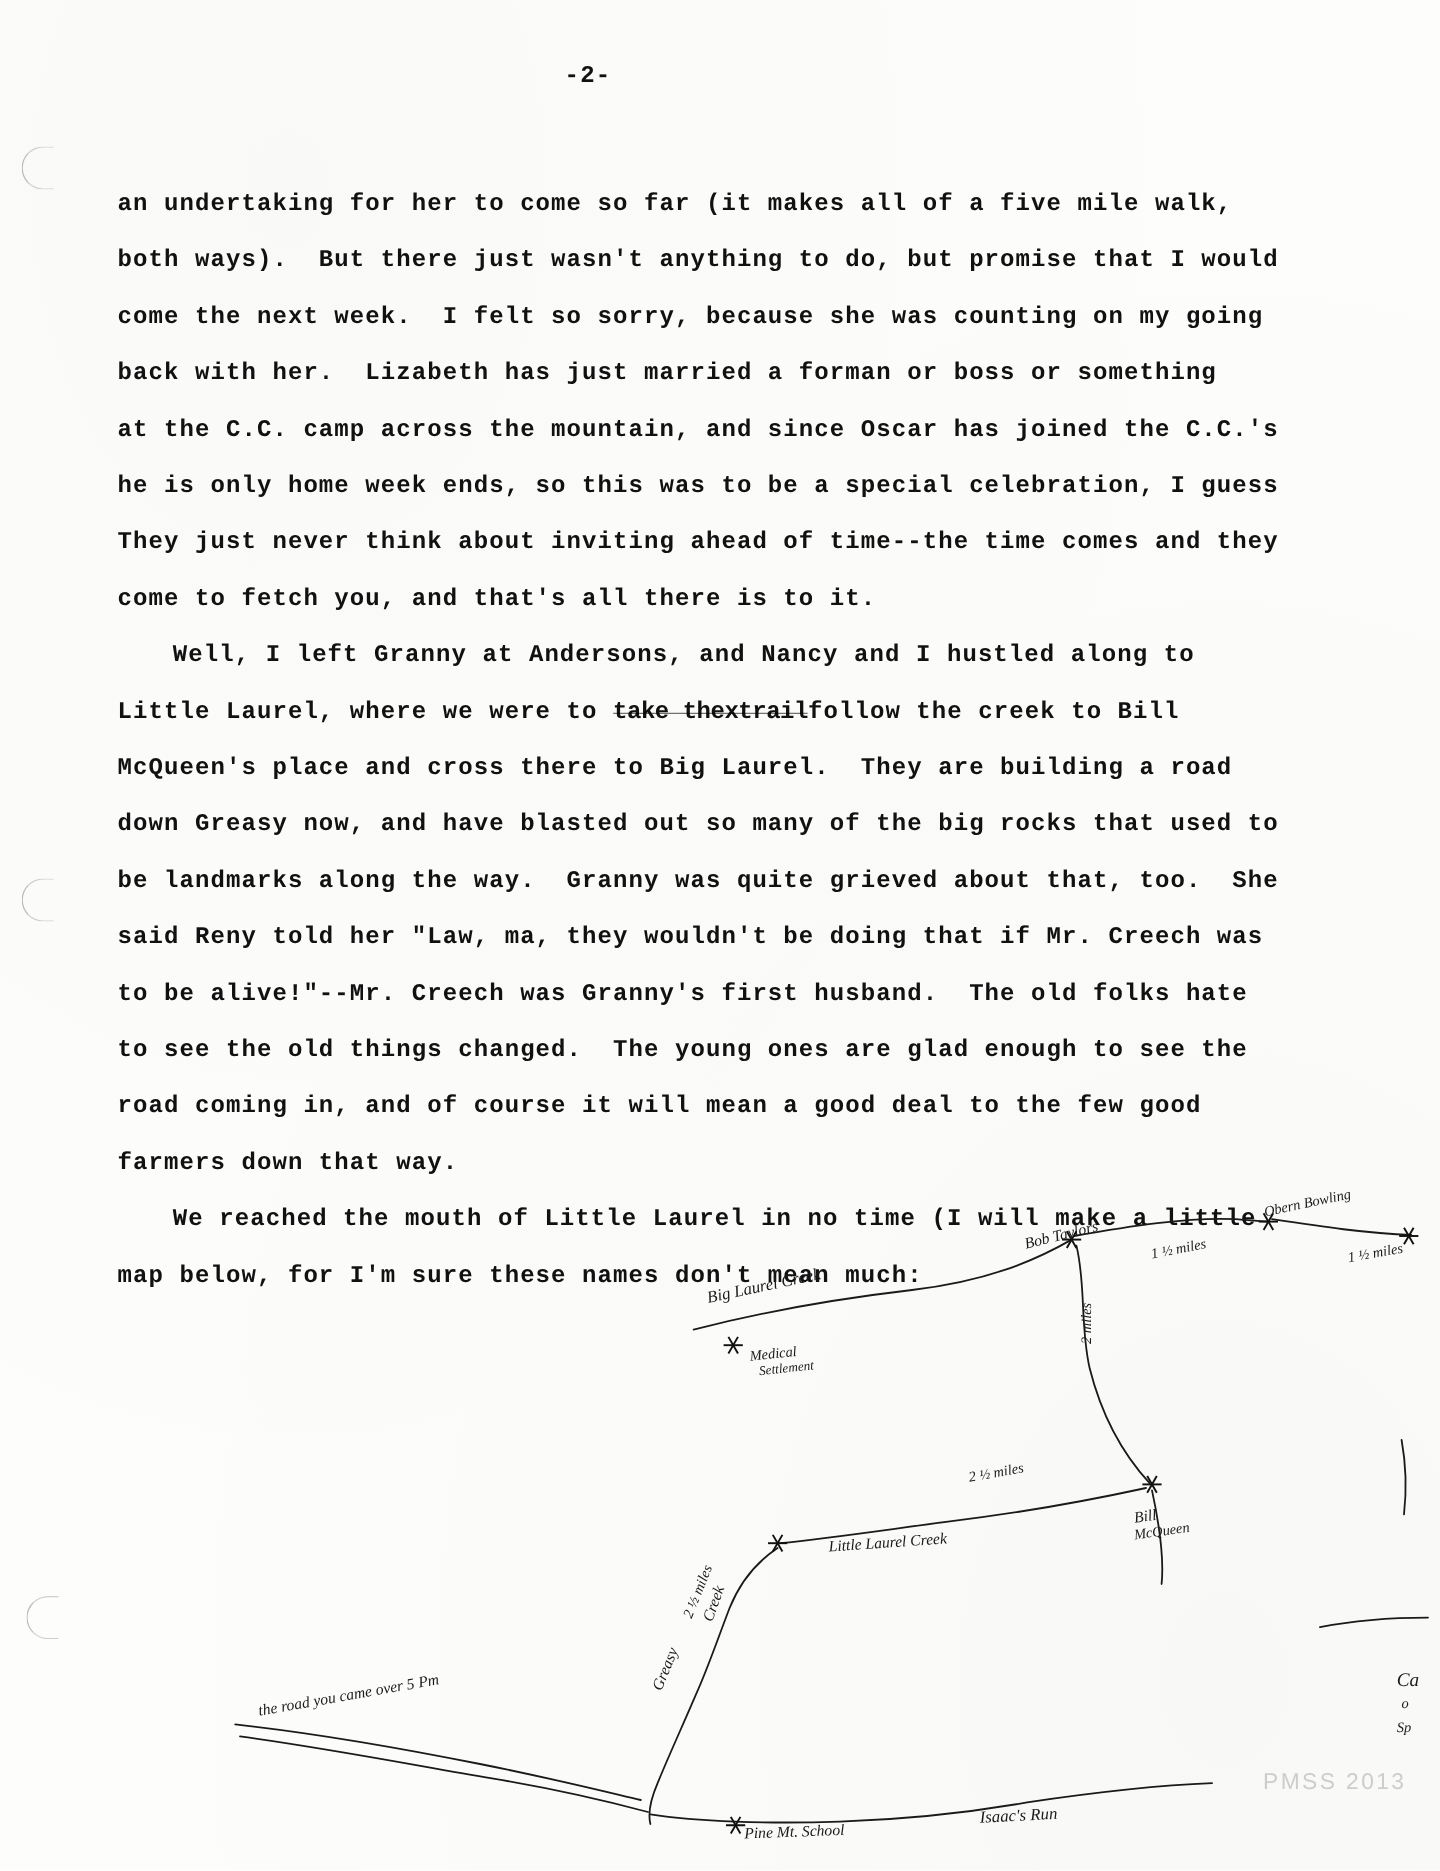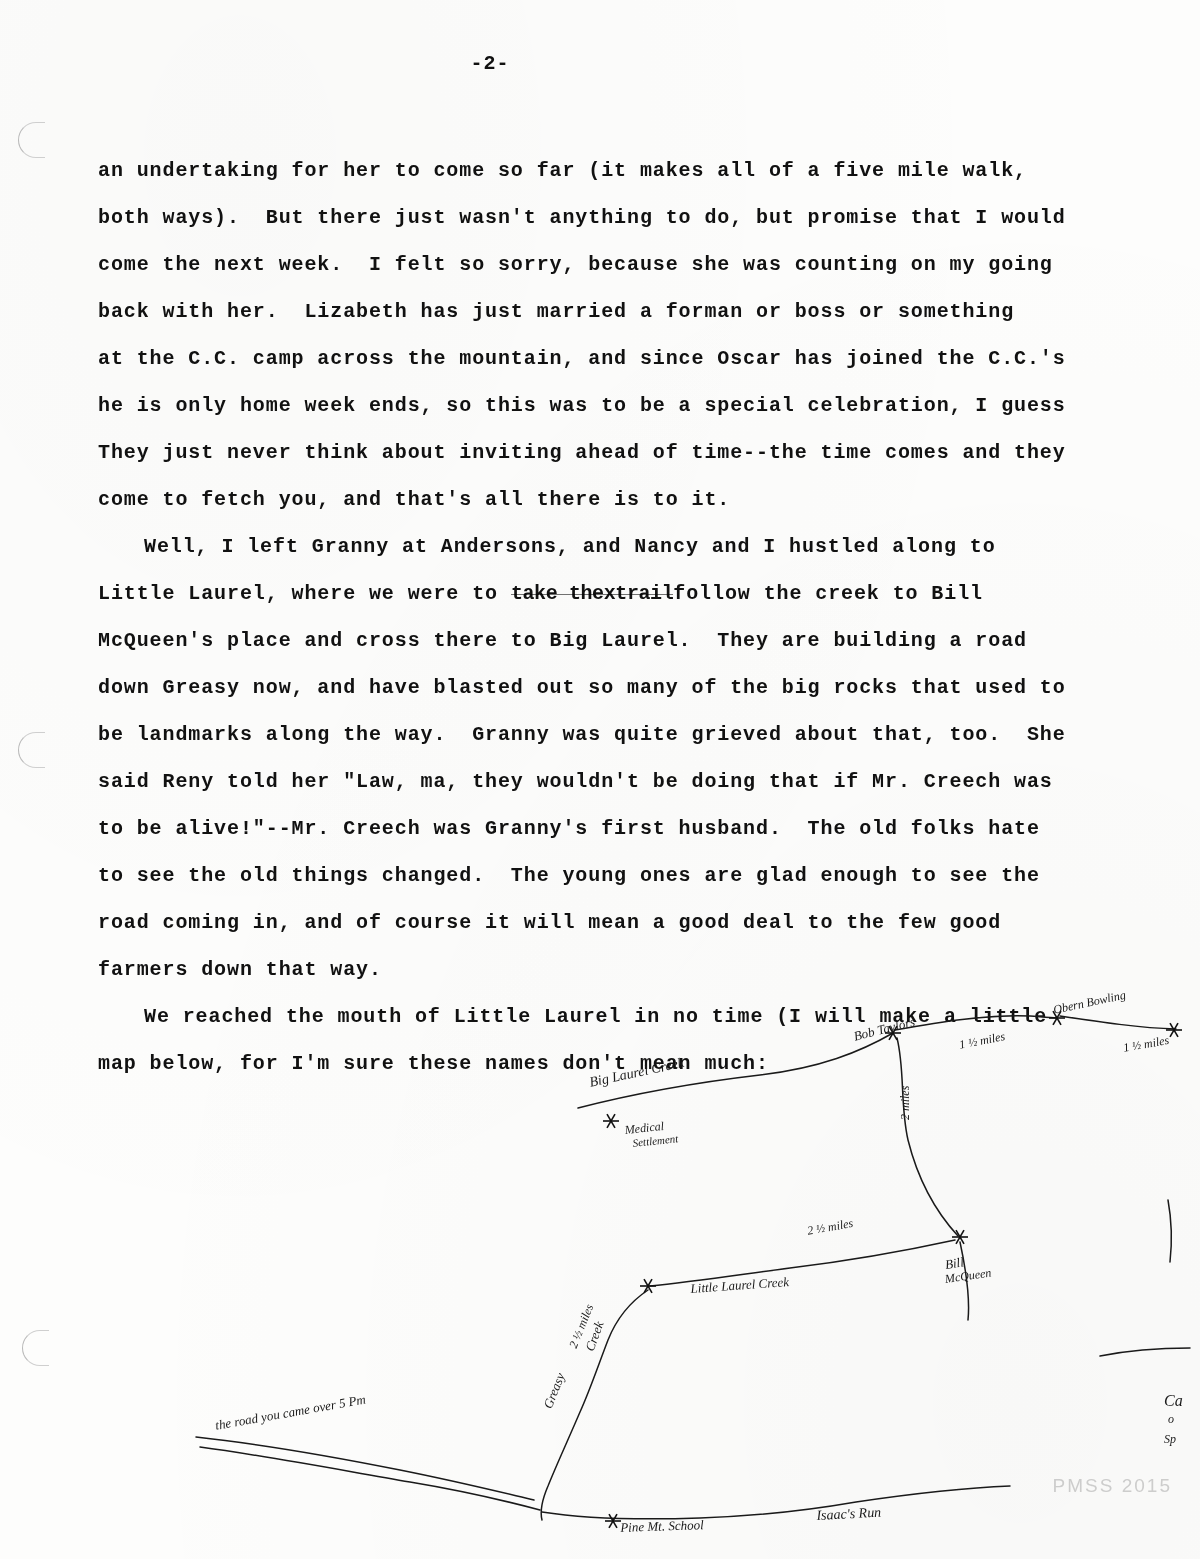--- a/index.html
+++ b/index.html
@@ -215,14 +215,14 @@
       <div class="map-label" style="left: 582px; top: 1348px; font-size: 13px; transform: rotate(-70deg); transform-origin: left top;">Creek</div>
       <div class="map-label" style="left: 540px; top: 1405px; font-size: 13px; transform: rotate(-68deg); transform-origin: left top;">Greasy</div>
       <div class="map-label" style="left: 214px; top: 1418px; font-size: 13px; transform: rotate(-10deg); transform-origin: left top;">the road you came over 5 Pm</div>
       <div class="map-label" style="left: 620px; top: 1520px; font-size: 13px; transform: rotate(-2deg); transform-origin: left top;">Pine Mt. School</div>
       <div class="map-label" style="left: 816px; top: 1508px; font-size: 14px; transform: rotate(-3deg); transform-origin: left top;">Isaac's Run</div>
       <div class="map-label" style="left: 1164px; top: 1392px; font-size: 16px; transform: rotate(0deg); transform-origin: left top;">Ca</div>
       <div class="map-label" style="left: 1168px; top: 1412px; font-size: 12px; transform: rotate(0deg); transform-origin: left top;">o</div>
       <div class="map-label" style="left: 1164px; top: 1432px; font-size: 12px; transform: rotate(0deg); transform-origin: left top; text-align: right;">Sp</div>
     </div>
 
-  <div class="watermark">PMSS 2015</div>
+  <div class="watermark">PMSS 2013</div>
 </div>
 
 </body></html>

